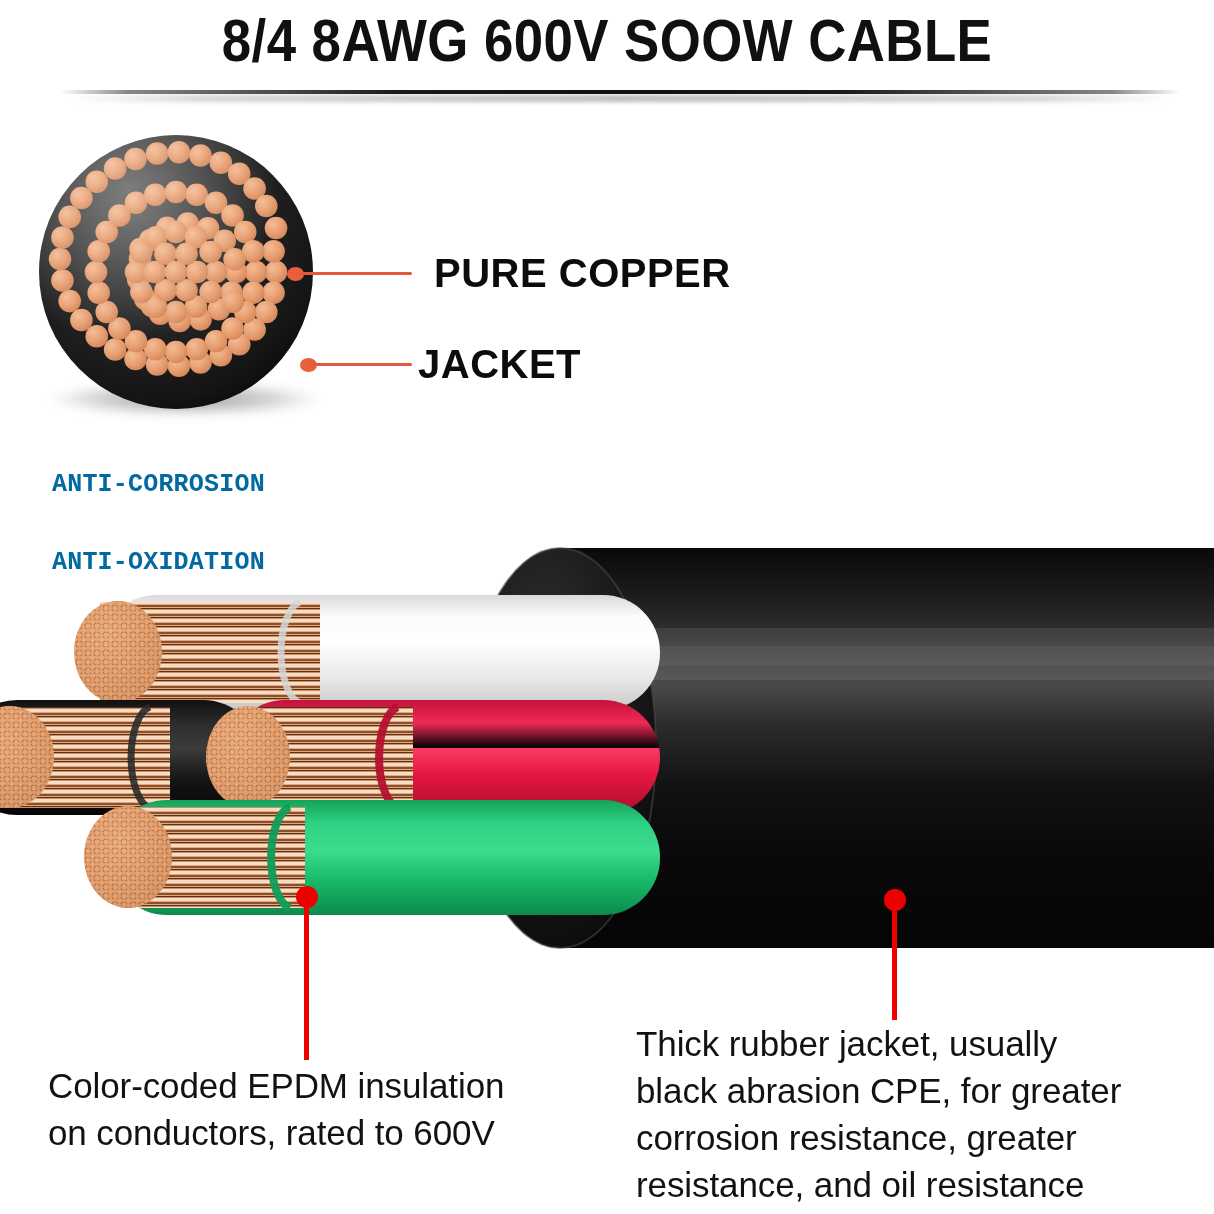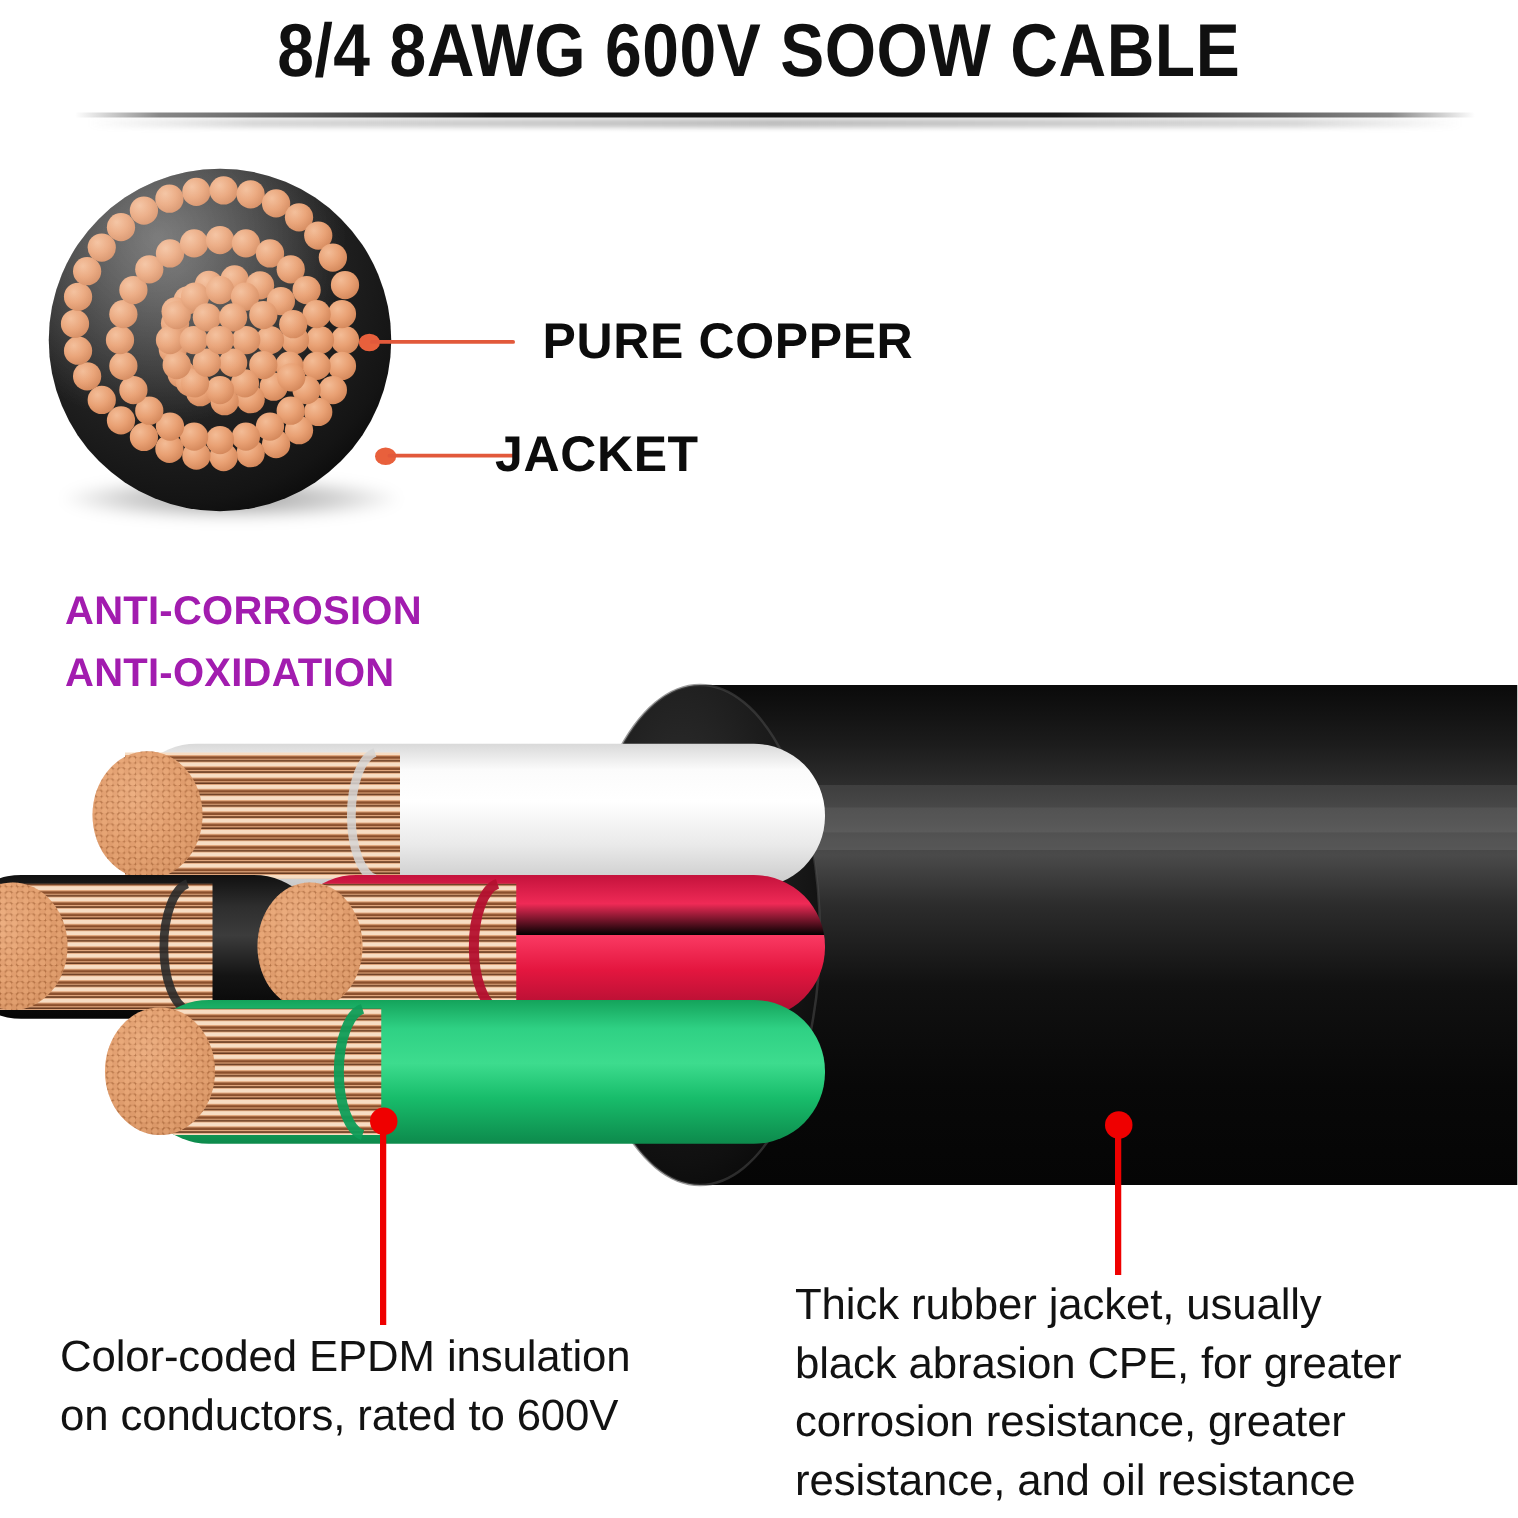--- a/index.html
+++ b/index.html
@@ -71,25 +71,25 @@
     font-weight:700;
     font-size:40px;
     letter-spacing:0.5px;
     color:#0c0c0c;
     white-space:nowrap;
   }
 
   
   .anti-label {
     position:absolute; left:52px;
-    font-family:Liberation Sans, sans-serif;
+    font-family:Liberation Mono, monospace;
     font-weight:700;
-    font-size:32px;
+    font-size:25px;
     letter-spacing:0.2px;
-    color:#a21caf;
+    color:#0369a1;
     white-space:nowrap;
   }
 
   
   #main-cable-group { position:absolute; left:0; top:520; width:1214px; height:470px; }
   #cable-illustration { position:absolute; left:0; top:0; width:1214px; height:470px; }
 
   
   .pointer-dot {
     position:absolute; width:22px; height:22px; border-radius:50%;
@@ -252,24 +252,24 @@
       <circle cx="148" cy="140" r="137" fill="url(#xsGloss)" pointer-events="none"></circle>
     </svg>
   </div>
 
   <div class="callout-dot" style="left:287px; top:267px;"></div>
   <div class="callout-line" style="left:296px; top:272px; width:116px;"></div>
   <div class="callout-label" style="left:418px; top:251px;margin-left:16px;">PURE COPPER</div>
 
   <div class="callout-dot" style="left:300px; top:358px;"></div>
   <div class="callout-line" style="left:310px; top:363px; width:102px;"></div>
-  <div class="callout-label" style="left:396px; top:342px;">JACKET</div>
+  <div class="callout-label" style="left:418px; top:342px;">JACKET</div>
 
   <div class="anti-label" style="top:470px;">ANTI-CORROSION</div>
-  <div class="anti-label" style="top:520px;">ANTI-OXIDATION</div>
+  <div class="anti-label" style="top:548px;">ANTI-OXIDATION</div>
 
   <div id="main-cable-group" style="top:520px;">
     <svg id="cable-illustration" viewBox="0 0 1214 470">
       <defs>
 
         <linearGradient id="bodyGrad" x1="0" y1="0" x2="0" y2="1">
           <stop offset="0%" stop-color="#0a0a0a"></stop>
           <stop offset="12%" stop-color="#1c1c1c"></stop>
           <stop offset="26%" stop-color="#3a3a3a"></stop>
           <stop offset="34%" stop-color="#4a4a4a"></stop>

